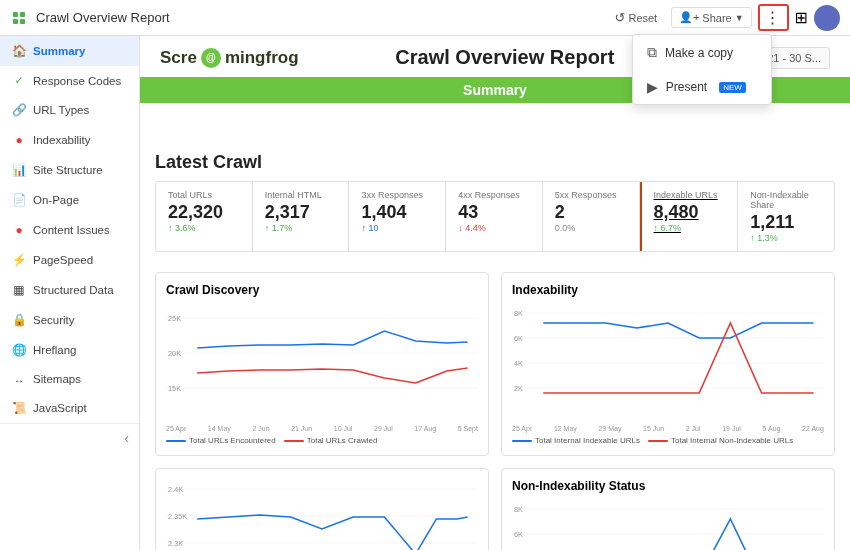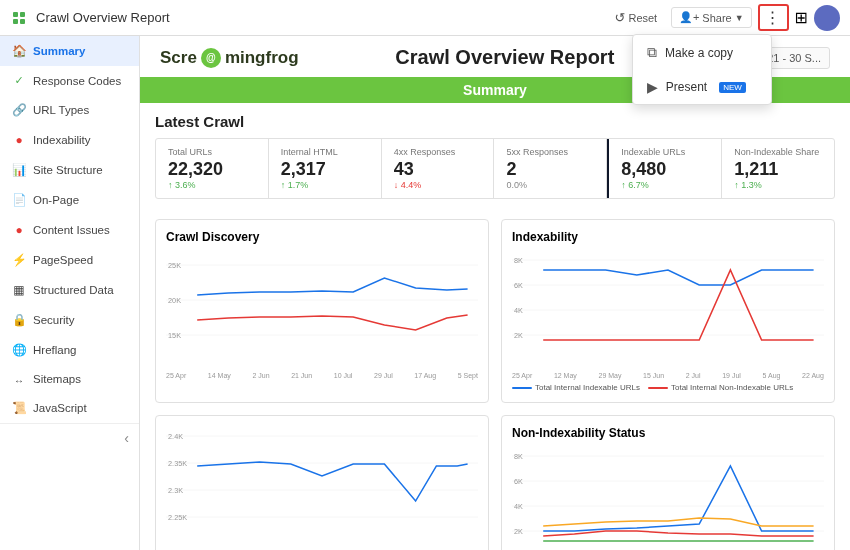--- a/index.html
+++ b/index.html
@@ -197,30 +197,32 @@
       font-weight: bold;
       padding: 5px;
     }
 
     
     .stats-section {
       padding: 10px 15px;
       background: #fff;
     }
     .stats-title {
-      font-size: 15px;
+      font-size: 18px;
       font-weight: bold;
       color: #222;
       margin-bottom: 8px;
+      margin-top: 39px;
     }
     .stats-grid {
       display: flex;
       gap: 0;
       border: 1px solid #e0e0e0;
       border-radius: 3px;
+      justify-content: center;
     }
     .stat-item {
       flex: 1;
       padding: 8px 12px;
       border-right: 1px solid #e0e0e0;
       min-width: 0;
     }
     .stat-item:last-child { border-right: none; }
     .stat-label {
       font-size: 9px;
@@ -420,34 +422,39 @@
           <div class="stat-value">22,320</div>
           <div class="stat-change green">↑ 3.6%</div>
         </div>
 
         <div class="stat-item">
           <div class="stat-label">Internal HTML</div>
           <div class="stat-value">2,317</div>
           <div class="stat-change green">↑ 1.7%</div>
         </div>
 
+        <div class="stat-item">
+          <div class="stat-label">3xx Responses</div>
+          <div class="stat-value">1,404</div>
+          <div class="stat-change blue">↑ 10</div>
+        </div>
 
         <div class="stat-item">
           <div class="stat-label">4xx Responses</div>
           <div class="stat-value">43</div>
           <div class="stat-change red">↓ 4.4%</div>
         </div>
 
         <div class="stat-item">
           <div class="stat-label">5xx Responses</div>
           <div class="stat-value">2</div>
           <div class="stat-change gray">0.0%</div>
         </div>
 
-        <div class="stat-item" style="border-left:2px solid #0f172a;">
+        <div class="stat-item" style="border-left:2px solid #c2410c;text-decoration:underline;">
           <div class="stat-label">Indexable URLs</div>
           <div class="stat-value">8,480</div>
           <div class="stat-change green">↑ 6.7%</div>
         </div>
 
         <div class="stat-item">
           <div class="stat-label">Non-Indexable Share</div>
           <div class="stat-value">1,211</div>
           <div class="stat-change green">↑ 1.3%</div>
         </div>
@@ -477,20 +484,30 @@
         </div>
         <div class="chart-x-labels">
           <span>25 Apr</span>
           <span>14 May</span>
           <span>2 Jun</span>
           <span>21 Jun</span>
           <span>10 Jul</span>
           <span>29 Jul</span>
           <span>17 Aug</span>
           <span>5 Sept</span>
+        </div>
+        <div class="chart-legend">
+          <div class="legend-item">
+            <div class="legend-dot" style="background:#1a73e8;"></div>
+            <span>Total URLs Encountered</span>
+          </div>
+          <div class="legend-item">
+            <div class="legend-dot" style="background:#e53935;"></div>
+            <span>Total URLs Crawled</span>
+          </div>
         </div>
       </div>
 
       <div class="chart-card">
         <div class="chart-title">Indexability</div>
         <div class="chart-area">
           <svg width="100%" height="110" viewBox="0 0 300 110" preserveAspectRatio="none">
             <line x1="0" y1="10" x2="300" y2="10" stroke="#eee" stroke-width="0.5"></line>
             <line x1="0" y1="35" x2="300" y2="35" stroke="#eee" stroke-width="0.5"></line>
             <line x1="0" y1="60" x2="300" y2="60" stroke="#eee" stroke-width="0.5"></line>

